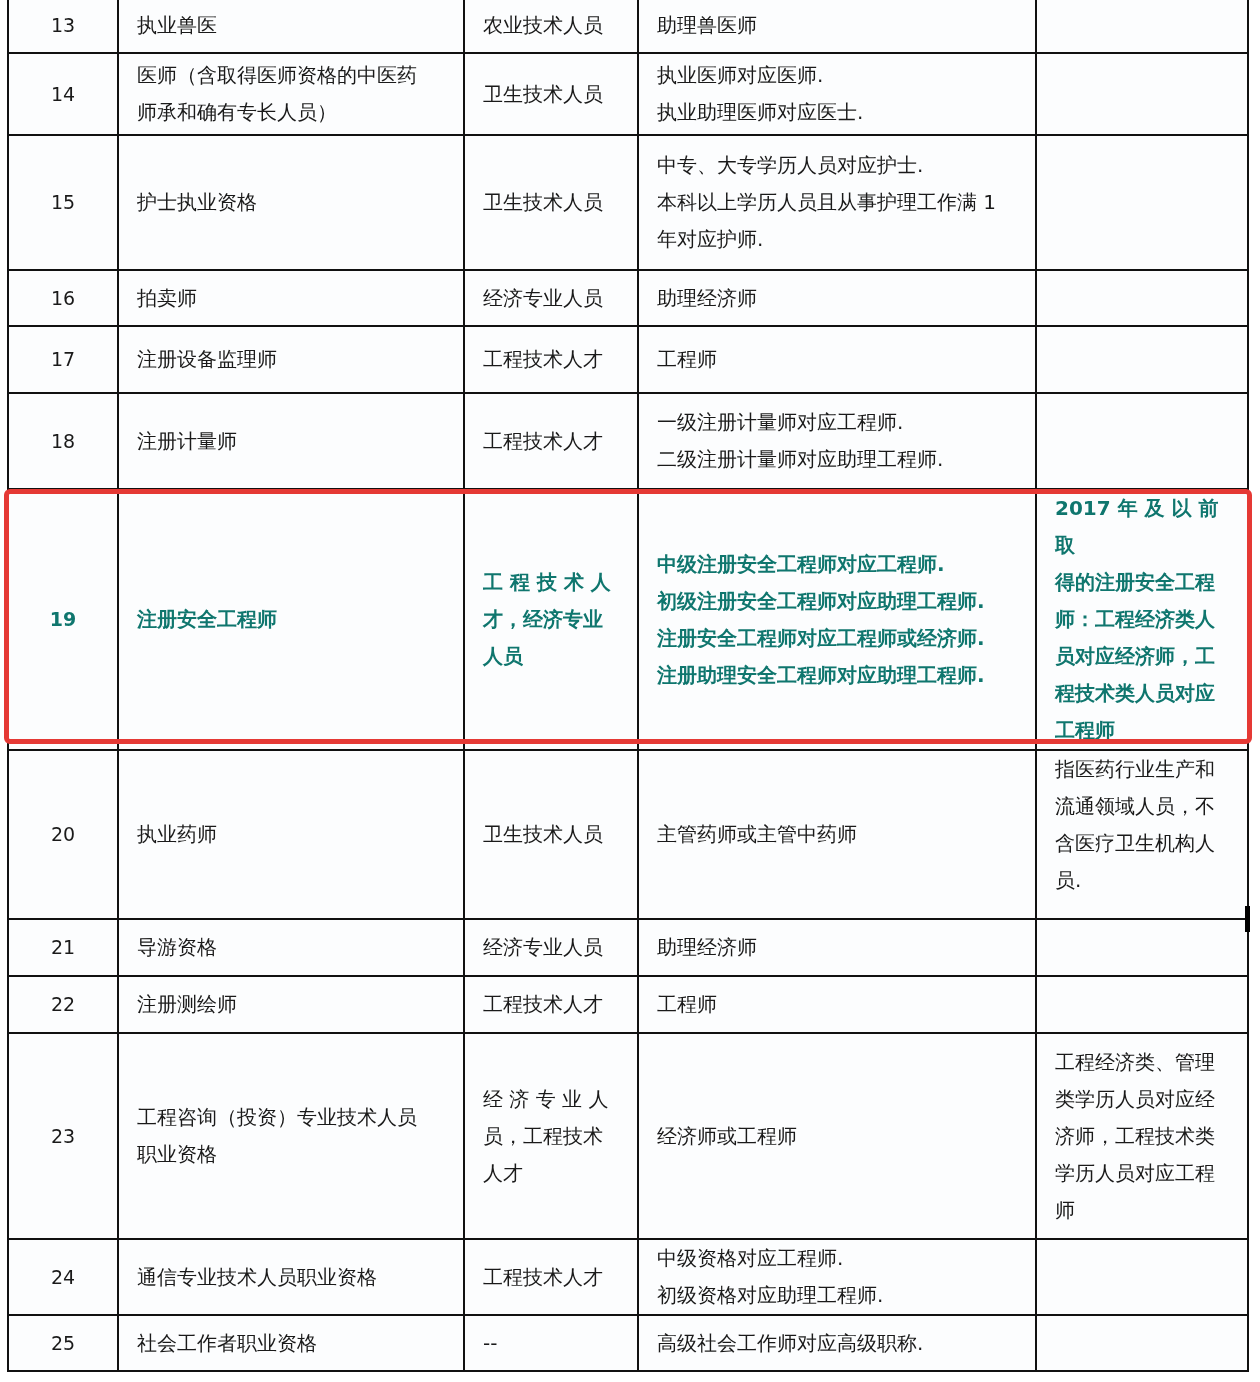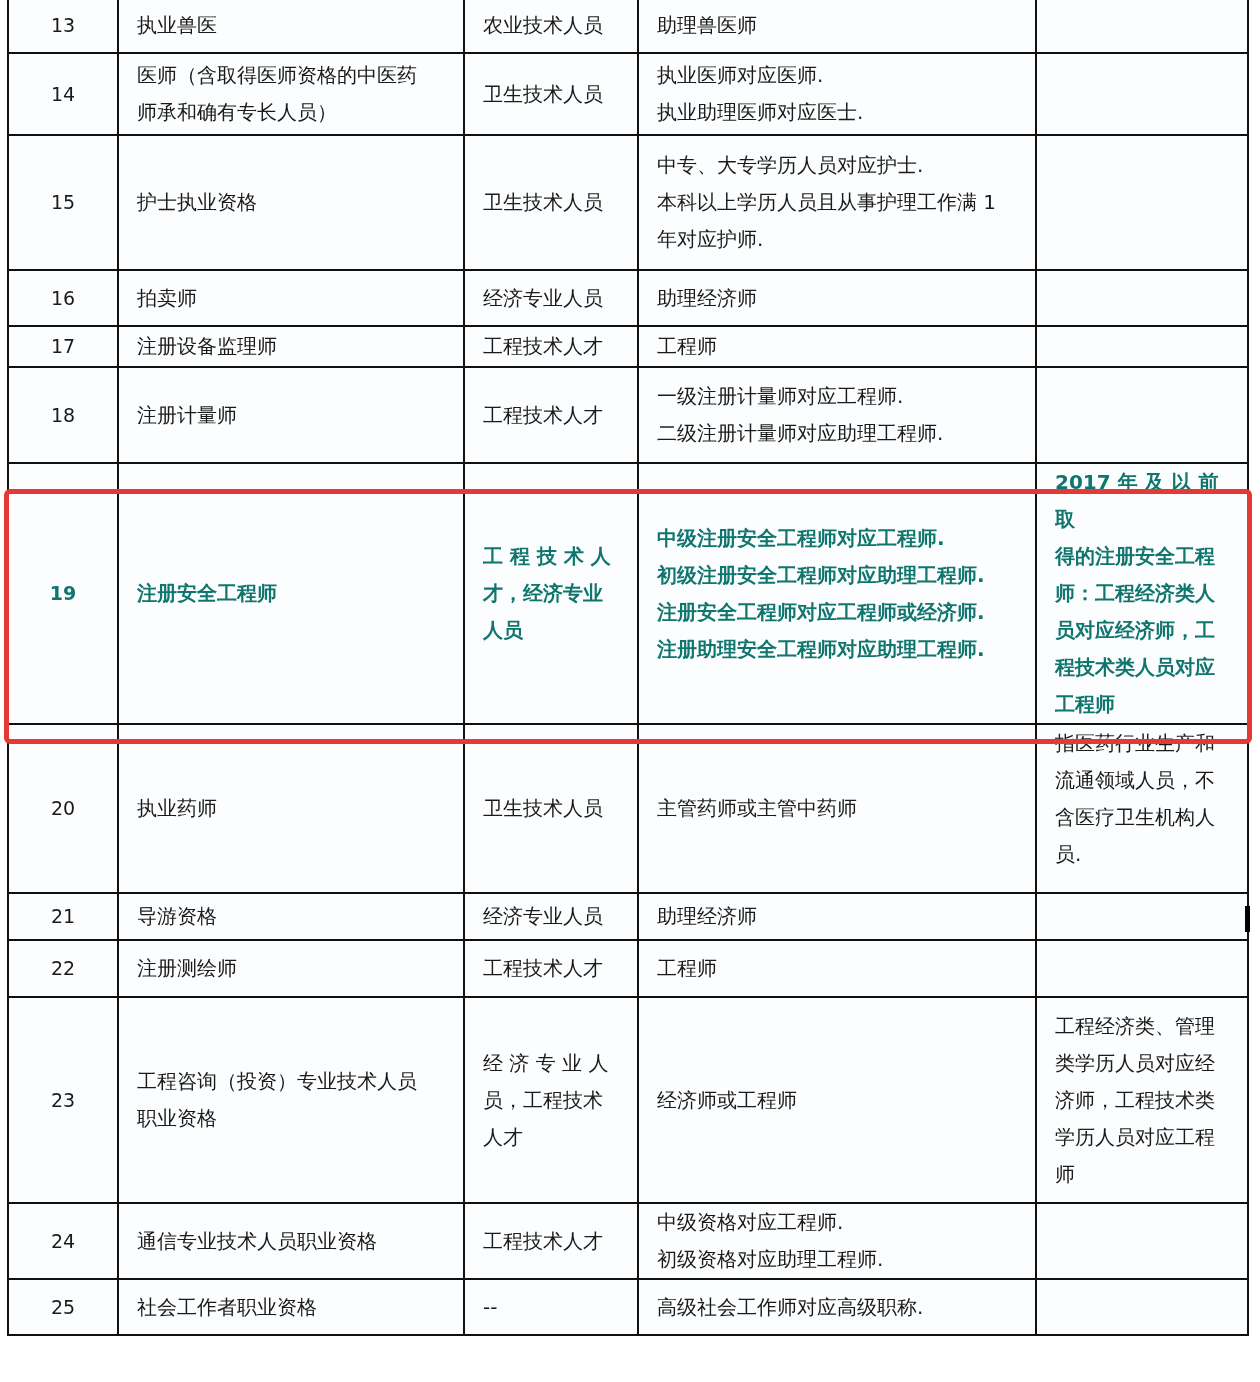--- a/index.html
+++ b/index.html
@@ -117,21 +117,21 @@
           </td>
         <td>
             <span class="line">经济专业人员</span>
           </td>
         <td>
             <span class="line">助理经济师</span>
           </td>
         <td></td>
       </tr>
 
-      <tr style="height:41px">
+      <tr style="height:67px">
         <td class="num">17</td>
         <td>
             <span class="line">注册设备监理师</span>
           </td>
         <td>
             <span class="line">工程技术人才</span>
           </td>
         <td>
             <span class="line">工程师</span>
           </td>
@@ -191,21 +191,21 @@
             <span class="line">主管药师或主管中药师</span>
           </td>
         <td style="vertical-align:top;border-radius:21px;">
           <span class="line">指医药行业生产和</span>
           <span class="line">流通领域人员，不</span>
           <span class="line">含医疗卫生机构人</span>
           <span class="line">员.</span>
         </td>
       </tr>
 
-      <tr style="height:47px">
+      <tr style="height:57px">
         <td class="num">21</td>
         <td>
             <span class="line">导游资格</span>
           </td>
         <td>
             <span class="line">经济专业人员</span>
           </td>
         <td>
             <span class="line">助理经济师</span>
           </td>

